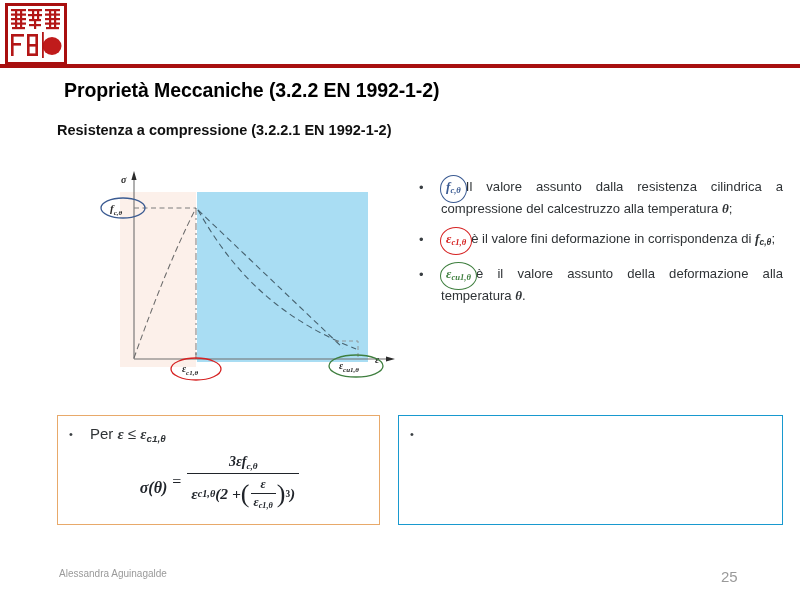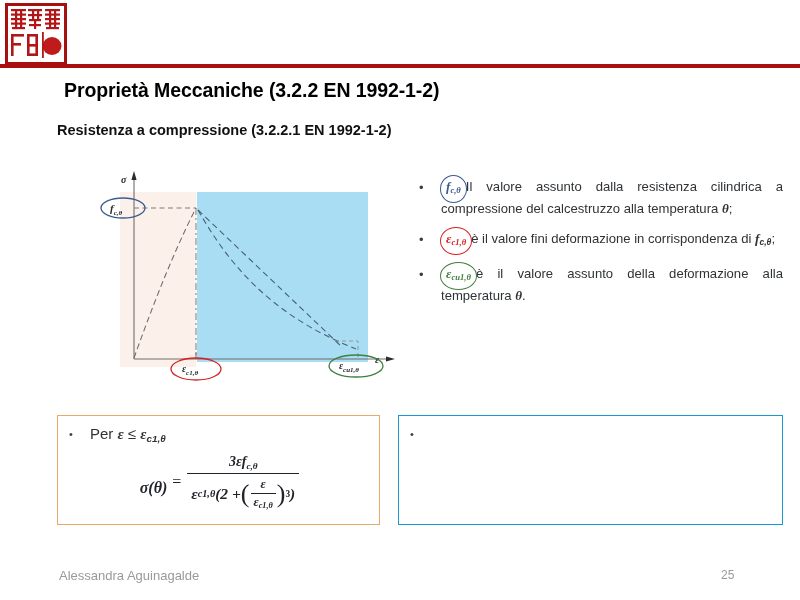--- a/index.html
+++ b/index.html
@@ -122,25 +122,25 @@
   #range-box .rb-text{
     position:absolute;left:36px;top:8px;width:334px;
     font-size:13.1px;line-height:19px;color:#2f3336;text-align:justify;
   }
   #range-box .rb-text .mth{font-family:"Liberation Serif", serif;font-style:italic;font-weight:bold;font-size:14px;}
   #range-box .rb-text .gap{display:inline-block;width:34px;}
 
   
   #footer-author{
     position:absolute;left:59px;top:568px;
-    font-size:13px;color:#9a9a9a;
+    font-size:10px;color:#9a9a9a;
   }
   #footer-page{
     position:absolute;left:721px;top:568px;
-    font-size:12px;color:#9a9a9a;
+    font-size:15px;color:#9a9a9a;
   }
 </style>
 </head>
 <body>
 
 <div id="slide">
 
   <div id="logo-seal">
     <svg class="seal-inner" width="56" height="56" viewBox="0 0 56 56">
       <rect x="0" y="0" width="56" height="56" fill="#ffffff"></rect>

